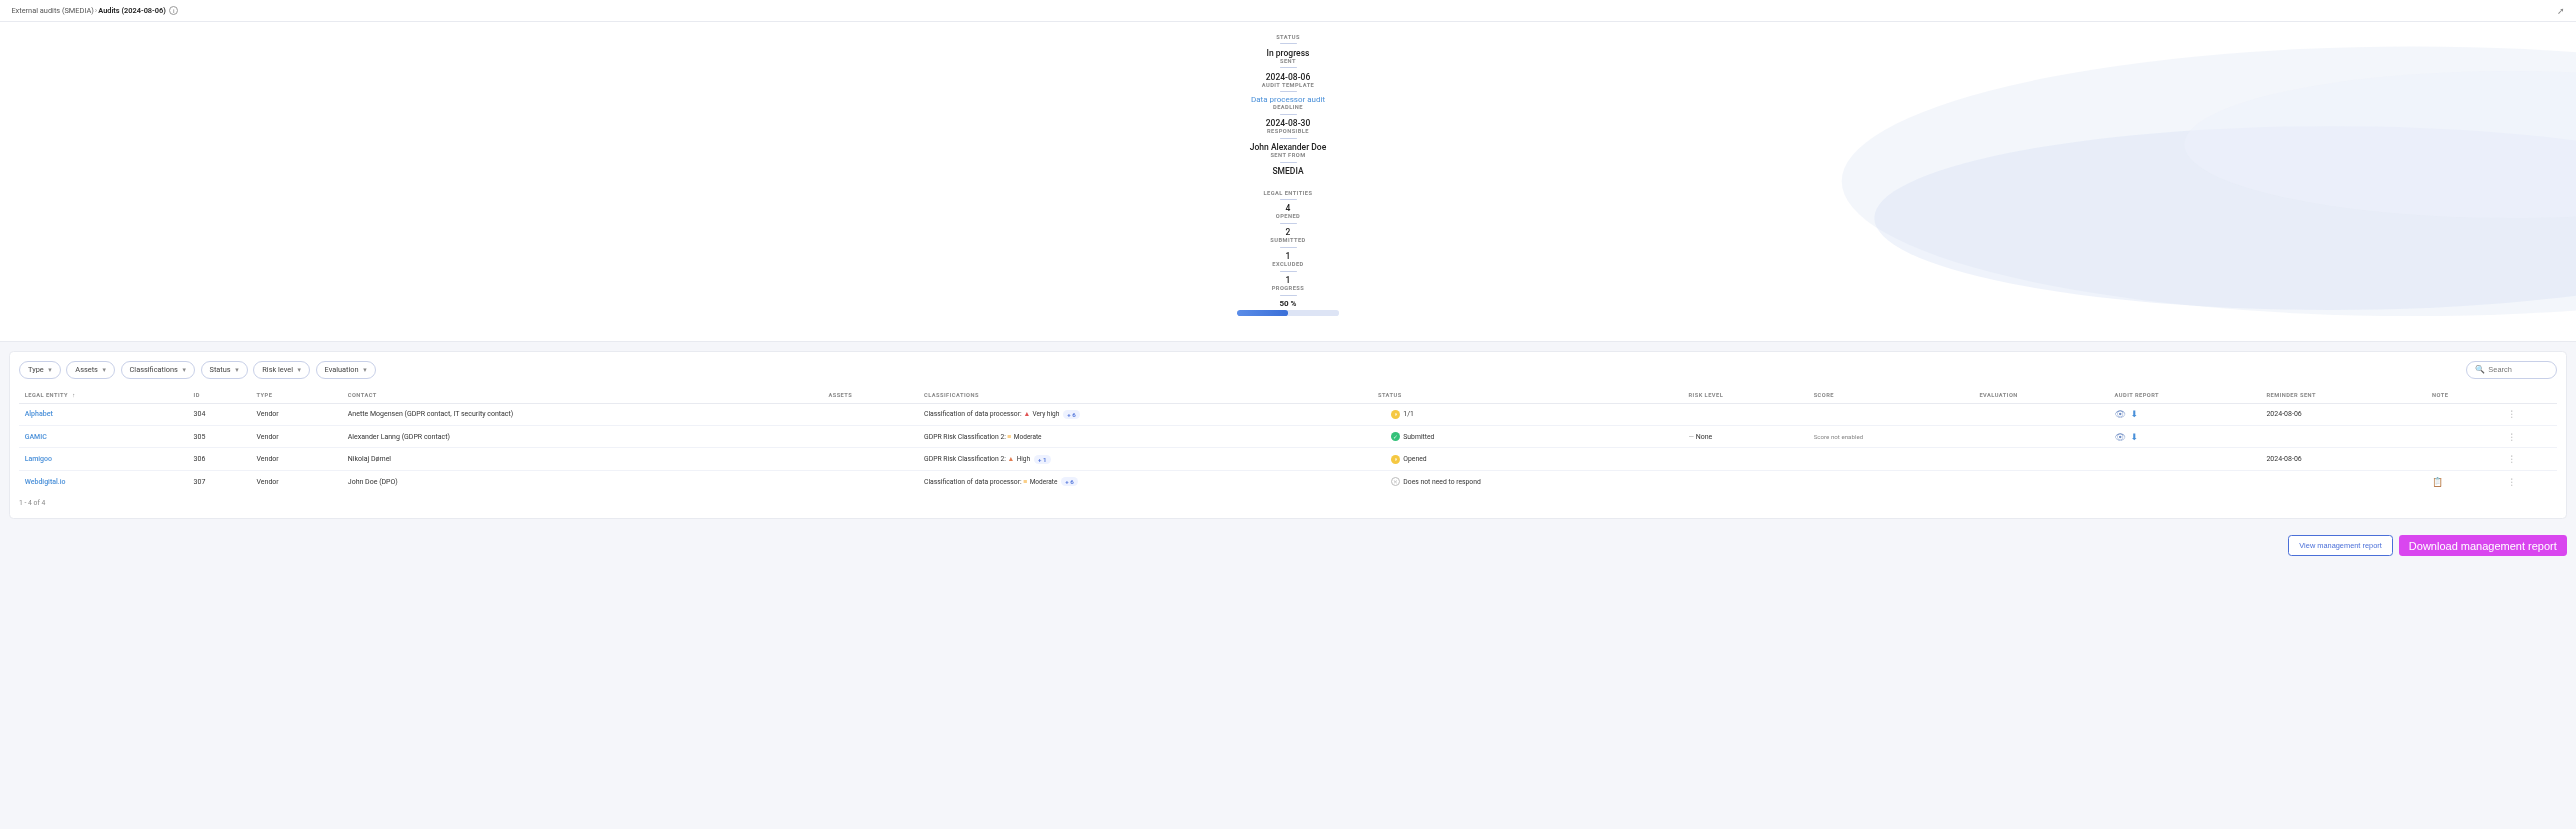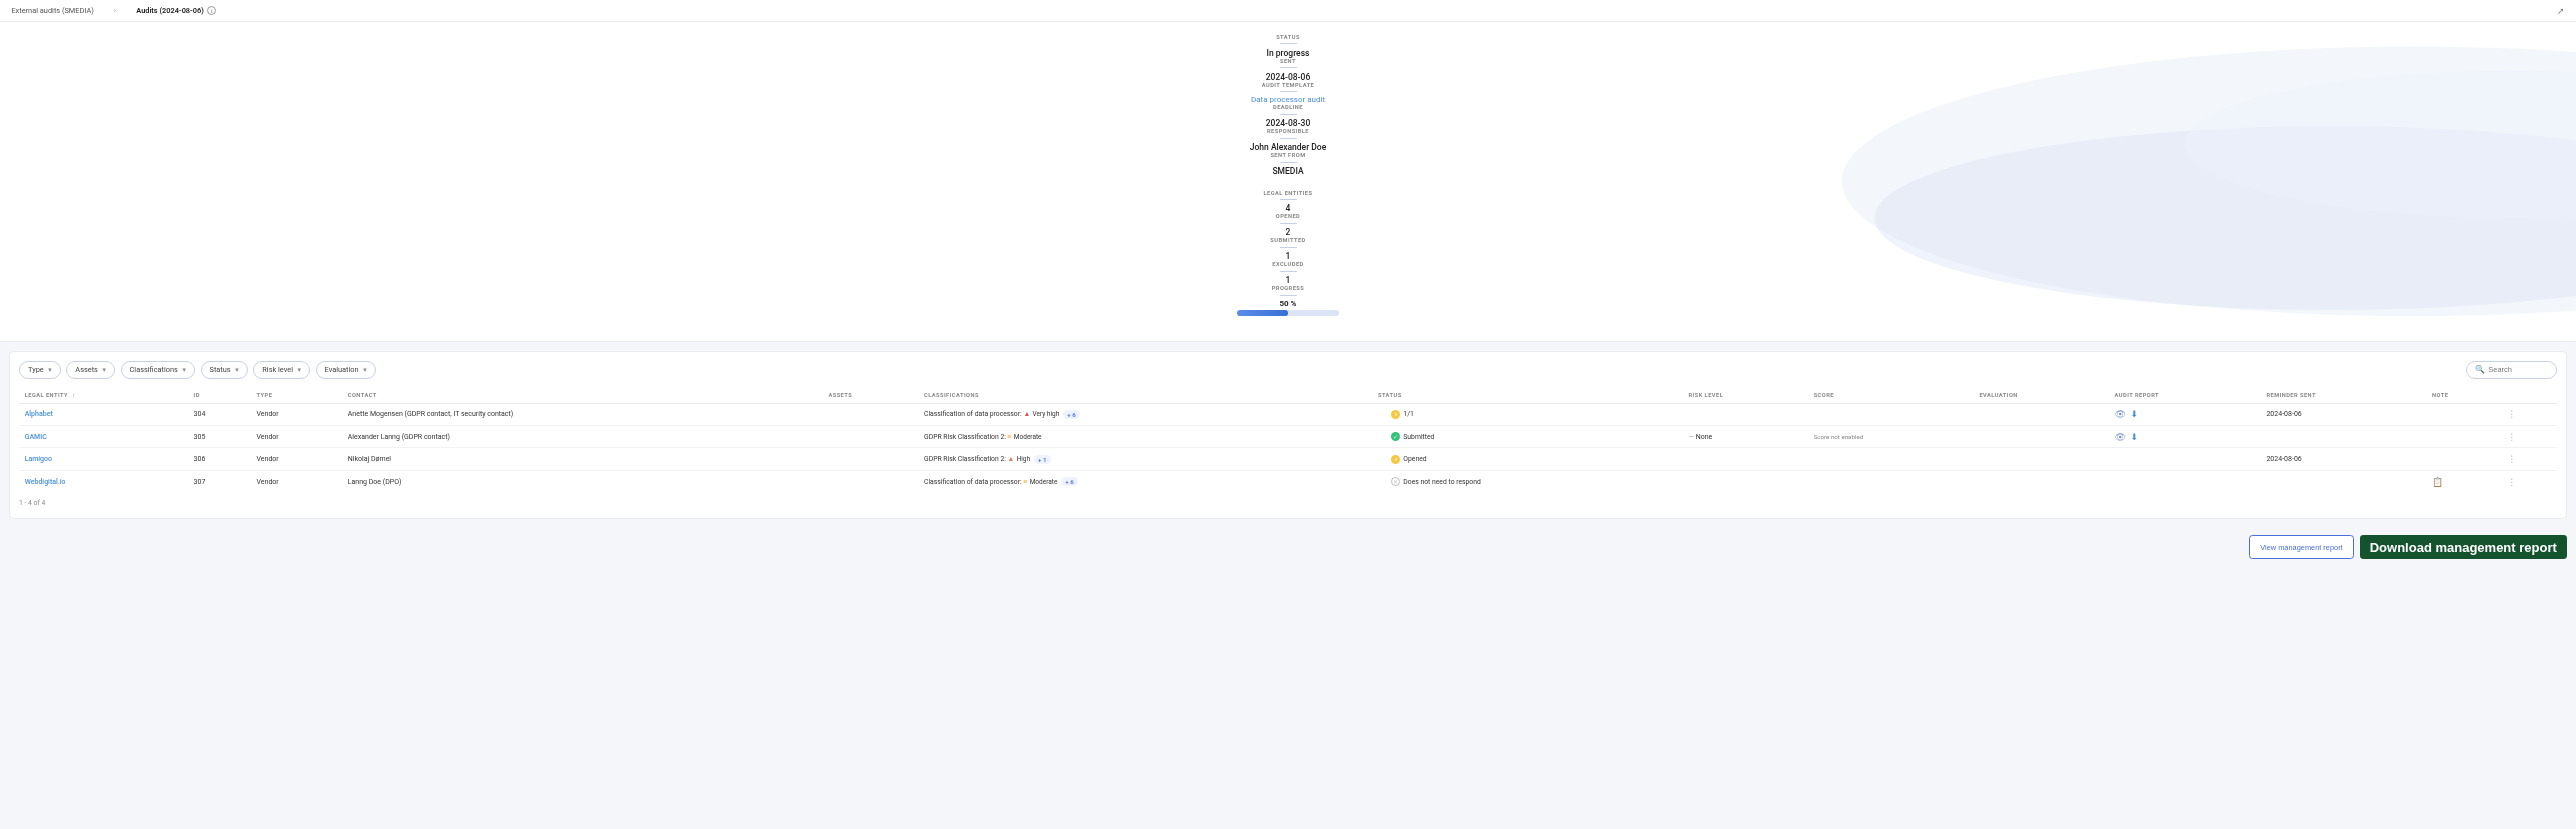--- a/index.html
+++ b/index.html
@@ -14,21 +14,21 @@
       background: #fff;
       padding: 5.7px 11.4px;
       display: flex;
       align-items: center;
       justify-content: space-between;
       border-bottom: 0.6px solid #e8eaf0;
     }
     .breadcrumb {
       display: flex;
       align-items: center;
-      gap: 20px;
+      gap: 1px;
       font-size: 7.4px;
       color: #555;
     }
     .breadcrumb .link {
       color: #555;
       cursor: pointer;
     }
     .breadcrumb .separator {
       color: #999;
       font-size: 8px;
@@ -292,26 +292,26 @@
       background: #fff;
       border-radius: 3.4px;
       padding: 4.5px 10.2px;
       font-size: 7.4px;
       cursor: pointer;
       font-weight: 500;
     }
     .btn-primary {
       border: none;
       color: #fff;
-      background: #14532d;
+      background: #d946ef;
       border-radius: 3.4px;
       padding: 4.5px 10.2px;
-      font-size: 13px;
-      cursor: pointer;
-      font-weight: 700;
+      font-size: 11px;
+      cursor: pointer;
+      font-weight: 400;
     }
 
     .risk-dash { color: #aaa; }
 
     .icon-circle-check {
       width: 9px; height: 9px;
       border-radius: 50%;
       background: #34c17a;
       display: inline-flex; align-items: center; justify-content: center;
       color: #fff; font-size: 5.7px;
@@ -600,21 +600,21 @@
     <td>
       <span class="action-icon more">⋮</span>
     </td>
   </tr>
         <tr>
     <td>
       <span class="entity-link">Webdigital.io</span>
     </td>
     <td>307</td>
     <td>Vendor</td>
-    <td>Lanng Doe (DPO)</td>
+    <td>John Doe (DPO)</td>
     <td></td>
     <td>
       <div class="classification-cell">
         <span>Classification of data processor:</span>
         <span class="cls-badge moderate">
           <span class="level-icon">≡</span>
           Moderate
         </span>
         <span class="plus-badge">+ 6</span>
       </div>

